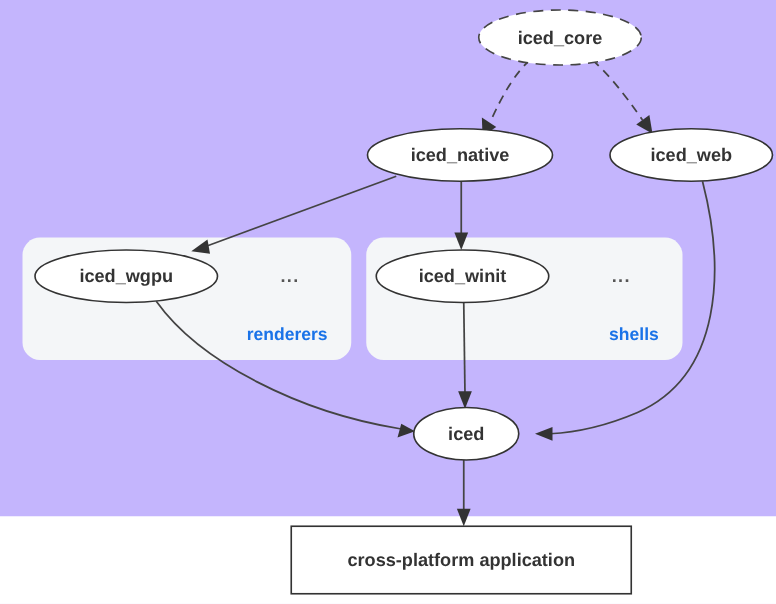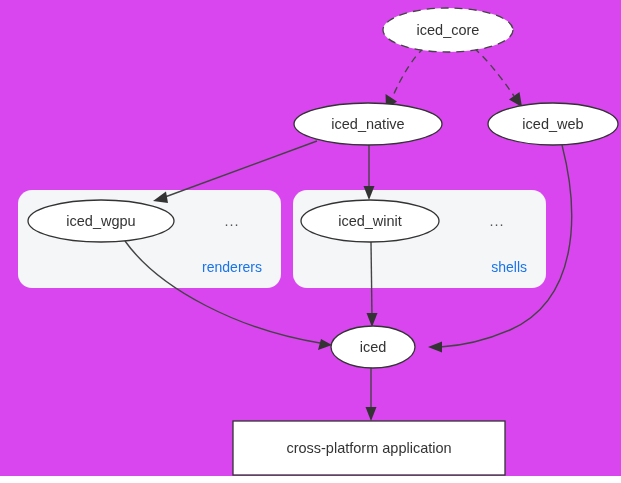--- a/index.html
+++ b/index.html
@@ -9,22 +9,23 @@
   }
   body {
     width: 621px;
     height: 483px;
     overflow: hidden;
     font-family: "Liberation Sans", sans-serif;
   }
   #diagram-root {
     position: relative;
     width: 621px;
-    height: 476px;
-    background: #d946ef;
+    height: 413px;
+    background: #c4b5fd;
+    font-weight: bold;
   }
   svg#graph {
     position: absolute;
     top: 0;
     left: 0;
     width: 621px;
     height: 483px;
     display: block;
   }
   .node-label {

